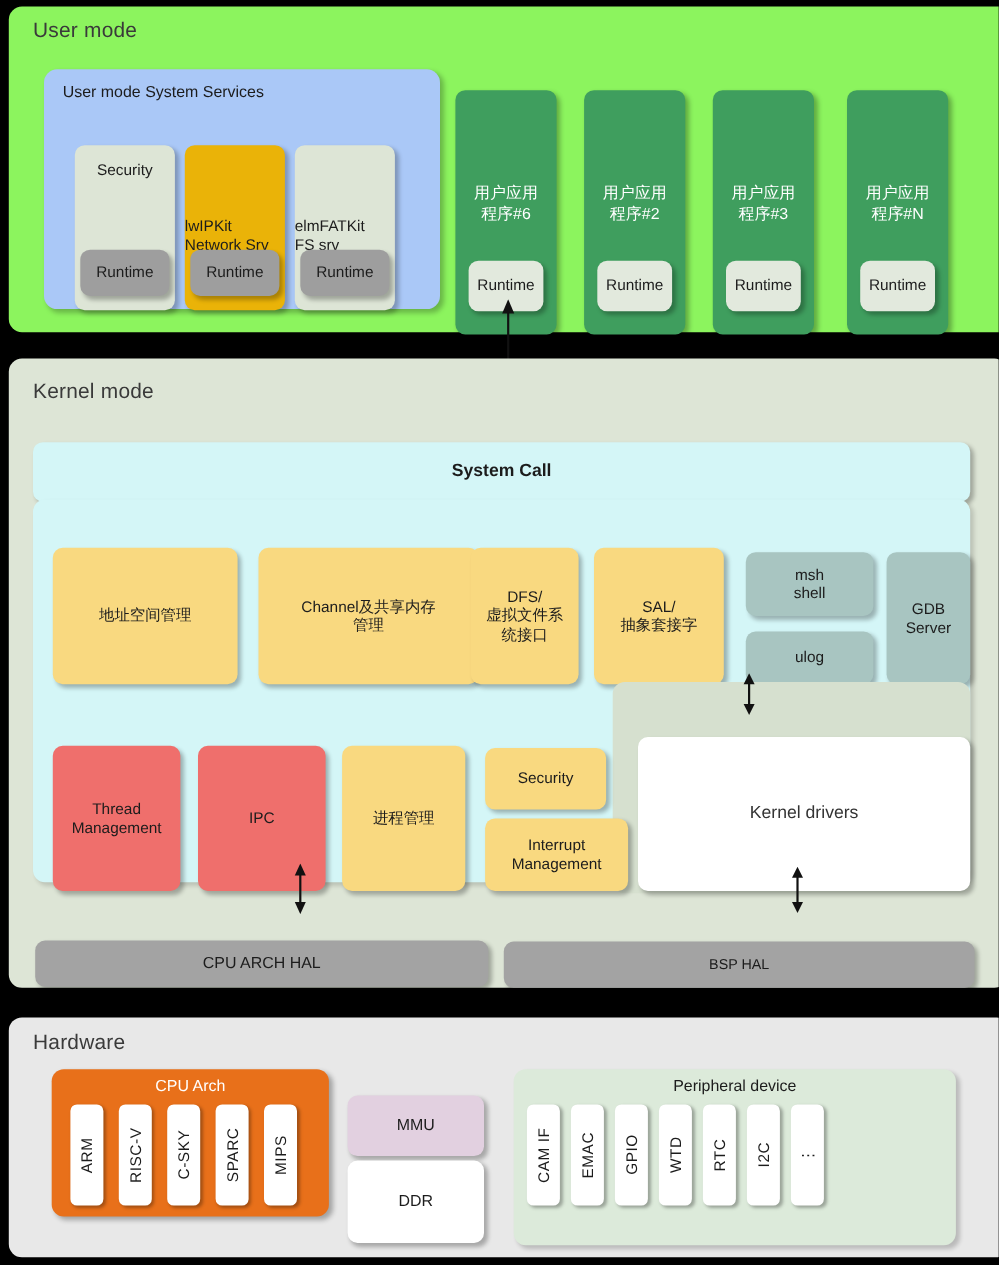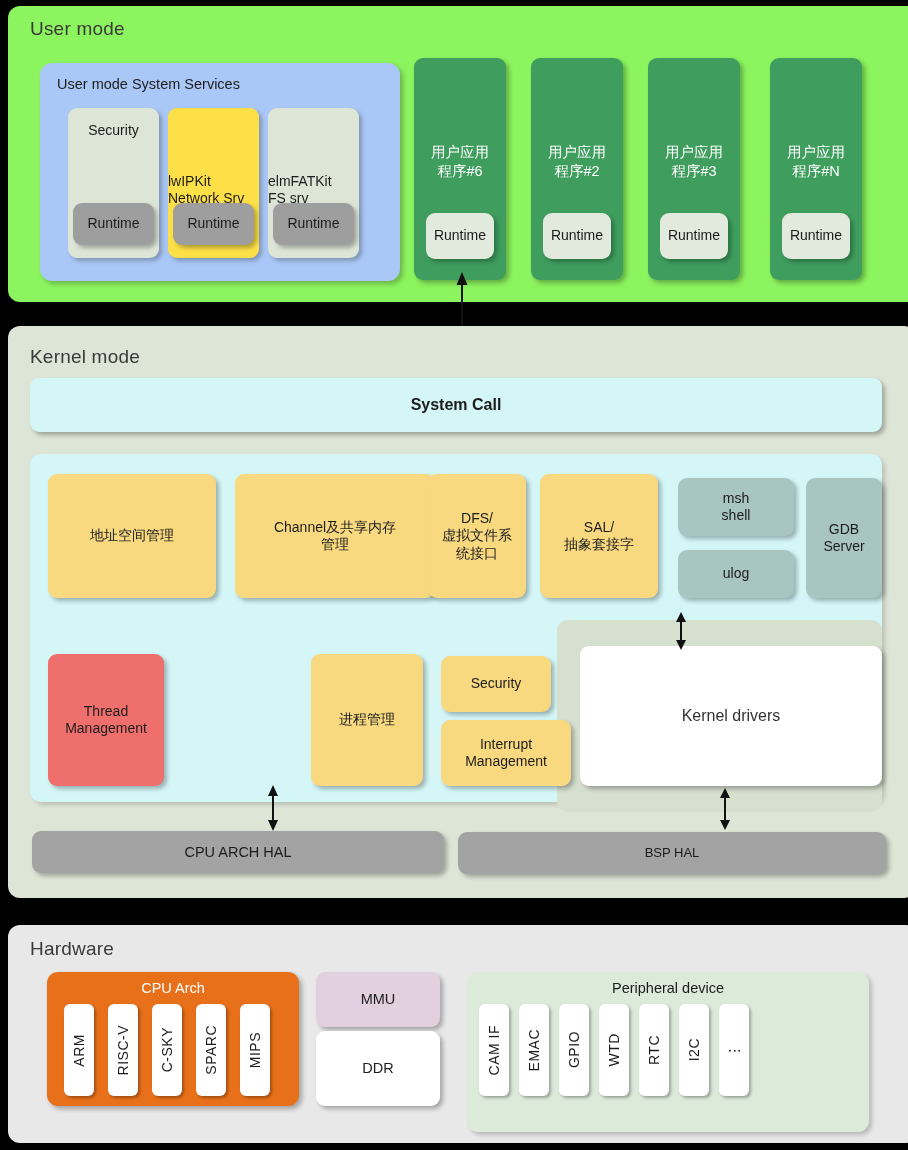--- a/index.html
+++ b/index.html
@@ -32,20 +32,21 @@
     border-radius: 9px;
     box-sizing: border-box;
     display: flex;
     align-items: center;
     justify-content: center;
     text-align: center;
     font-size: 14px;
     color: #1c1c1c;
     line-height: 1.25;
     box-shadow: 3px 3px 4px rgba(0,0,0,0.28);
+    margin-top: 24px;
   }
   .box.nosh { box-shadow: none; }
 
   
   #user-mode-panel { left: 8px; top: 6px; width: 892px; height: 296px; background: #8cf45e; }
   .svc-panel { background: #aac8f7; border-radius: 12px; box-shadow: 3px 3px 5px rgba(0,0,0,0.25); }
   .svc-title { position: absolute; font-size: 14.5px; color: #1c1c1c; }
   .app-label { position: absolute; width: 100%; text-align: center; color: #ffffff; font-size: 14.5px; line-height: 1.3; }
 
   
@@ -79,21 +80,21 @@
     <div class="svc-panel" style="position:absolute; left:32px; top:57px; width:360px; height:218px;">
       <div class="svc-title" style="left:17px; top:13px;">User mode System Services</div>
 
       <div class="box nosh" style="left:28px; top:45px; width:91px; height:150px; background:#dde5d6; align-items:flex-start; padding-top:14px; box-shadow:3px 3px 4px rgba(0,0,0,0.25);">
         <span>Security</span>
       </div>
       <div class="box" style="left:33px; top:140px; width:81px; height:42px; background:#9e9e9e;">
         <span>Runtime</span>
       </div>
 
-      <div class="box nosh" style="left:128px; top:45px; width:91px; height:150px; background:#fde047; align-items:flex-start; padding-top:14px; box-shadow:3px 3px 4px rgba(0,0,0,0.25); flex-direction:column;">
+      <div class="box nosh" style="left:128px; top:45px; width:91px; height:150px; background:#eab308; align-items:flex-start; padding-top:14px; box-shadow:3px 3px 4px rgba(0,0,0,0.25); flex-direction:column;">
         <span>lwIPKit</span>
         <span>Network Srv</span>
       </div>
       <div class="box" style="left:133px; top:140px; width:81px; height:42px; background:#9e9e9e;">
         <span>Runtime</span>
       </div>
 
       <div class="box nosh" style="left:228px; top:45px; width:91px; height:150px; background:#dde5d6; align-items:flex-start; padding-top:14px; box-shadow:3px 3px 4px rgba(0,0,0,0.25); flex-direction:column;">
         <span>elmFATKit</span>
         <span>FS srv</span>
@@ -193,20 +194,23 @@
 
     <div class="drv-wrap" style="left:549px; top:294px; width:325px; height:192px;"></div>
     <div class="box" style="left:572px; top:320px; width:302px; height:140px; background:#ffffff; font-size:16px; color:#333;">
       <span>Kernel drivers</span>
     </div>
 
     <div class="box" style="left:40px; top:328px; width:116px; height:132px; background:#ef6f6c; flex-direction:column;">
       <span>Thread</span>
       <span>Management</span>
     </div>
+    <div class="box" style="left:172px; top:328px; width:116px; height:132px; background:#ef6f6c;">
+      <span>IPC</span>
+    </div>
     <div class="box" style="left:303px; top:328px; width:112px; height:132px; background:#f9d980;">
       <span>进程管理</span>
     </div>
     <div class="box" style="left:433px; top:330px; width:110px; height:56px; background:#f9d980;">
       <span>Security</span>
     </div>
     <div class="box" style="left:433px; top:394px; width:130px; height:66px; background:#f9d980; flex-direction:column;">
       <span>Interrupt</span>
       <span>Management</span>
     </div>

